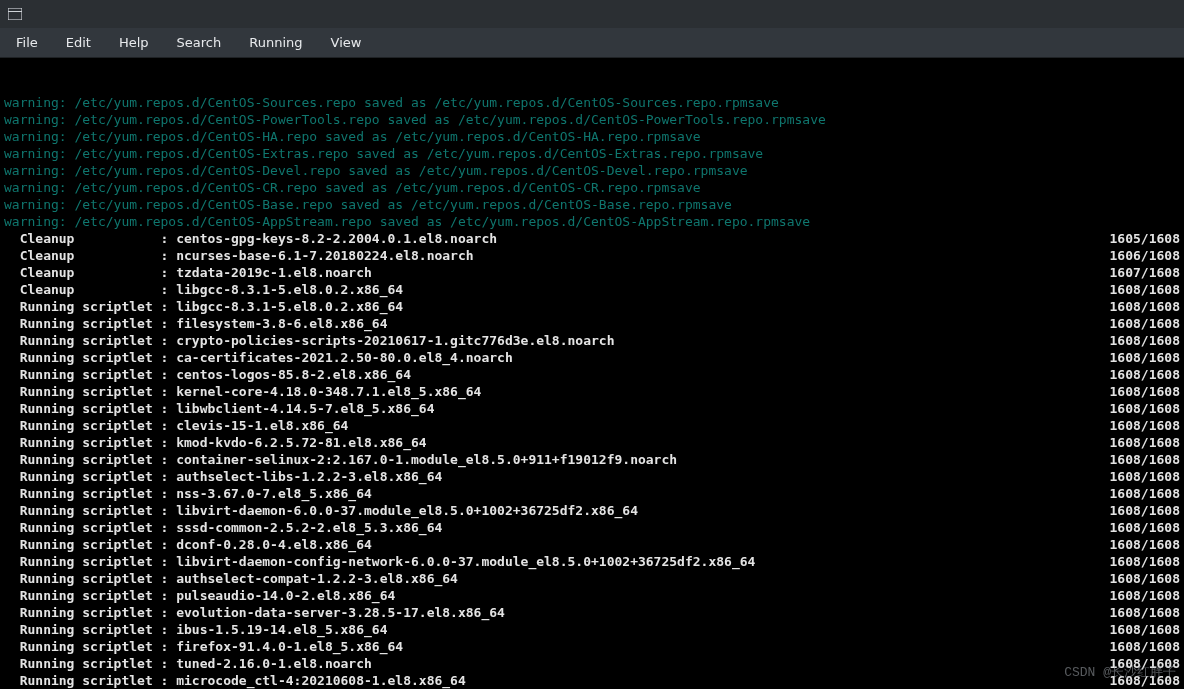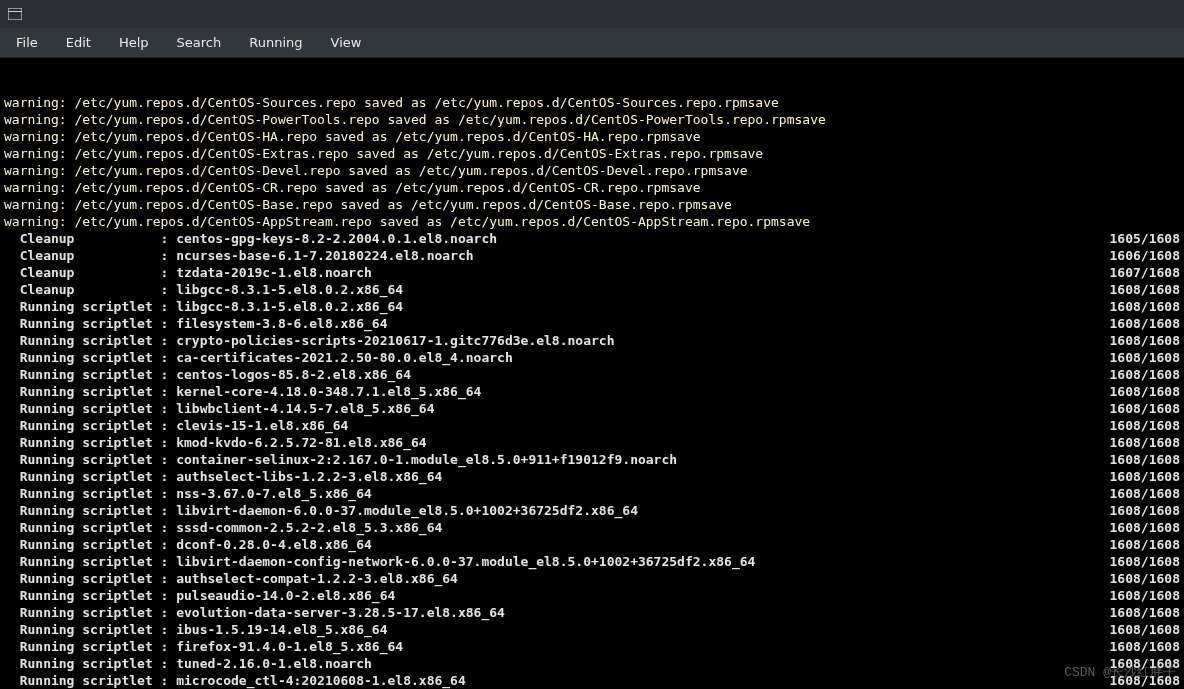--- a/index.html
+++ b/index.html
@@ -7,21 +7,21 @@
   .titlebar { height: 28px; background: #2b2f33; display:flex; align-items:center; color:#d8dee3; font-size:13px; position:relative; }
   .title-icon { width:14px; height:14px; margin-left:8px; display:inline-flex; align-items:center; justify-content:center; }
   .title-icon svg { display:block; }
   .title-text { position:absolute; left:0; right:0; text-align:center; font-weight:700; font-size:13px; color:#e6e9ec; pointer-events:none; }
   .menubar { height: 30px; background: #32373d; display:flex; align-items:center; padding: 0 6px; color:#e8eaed; font-size:13px; gap: 8px; border-bottom:1px solid #1f2225; }
   .menu-item { padding: 4px 10px; cursor:pointer; border-radius:3px; }
   .terminal { background:#000; color:#e4e4e4; height: calc(689px - 28px - 30px); width:100%; padding: 2px 4px; font-family: "DejaVu Sans Mono","Liberation Mono","Courier New",monospace; font-size:13px; line-height:17px; white-space:pre; overflow:hidden; position:relative; }
   .line { display:flex;font-weight:bold; }
   .line .l { }
   .line .r { margin-left:auto; }
-  .yellow { color:#fef9c3; }
+  .yellow { color:#0f766e; }
   .watermark { position:absolute; right:8px; bottom:8px; color:#aeb4bb; font-size:13px; opacity:0.5; font-family:Liberation Mono, monospace; }
 </style>
 </head>
 <body>
 
 <div class="titlebar">
   <span class="title-icon">
     <svg width="14" height="12" viewBox="0 0 14 12">
         <rect x="0" y="0" width="14" height="12" fill="none" stroke="#cfd3d7" stroke-width="1.2"></rect>
         <line x1="0" y1="3.5" x2="14" y2="3.5" stroke="#cfd3d7" stroke-width="1"></line>

